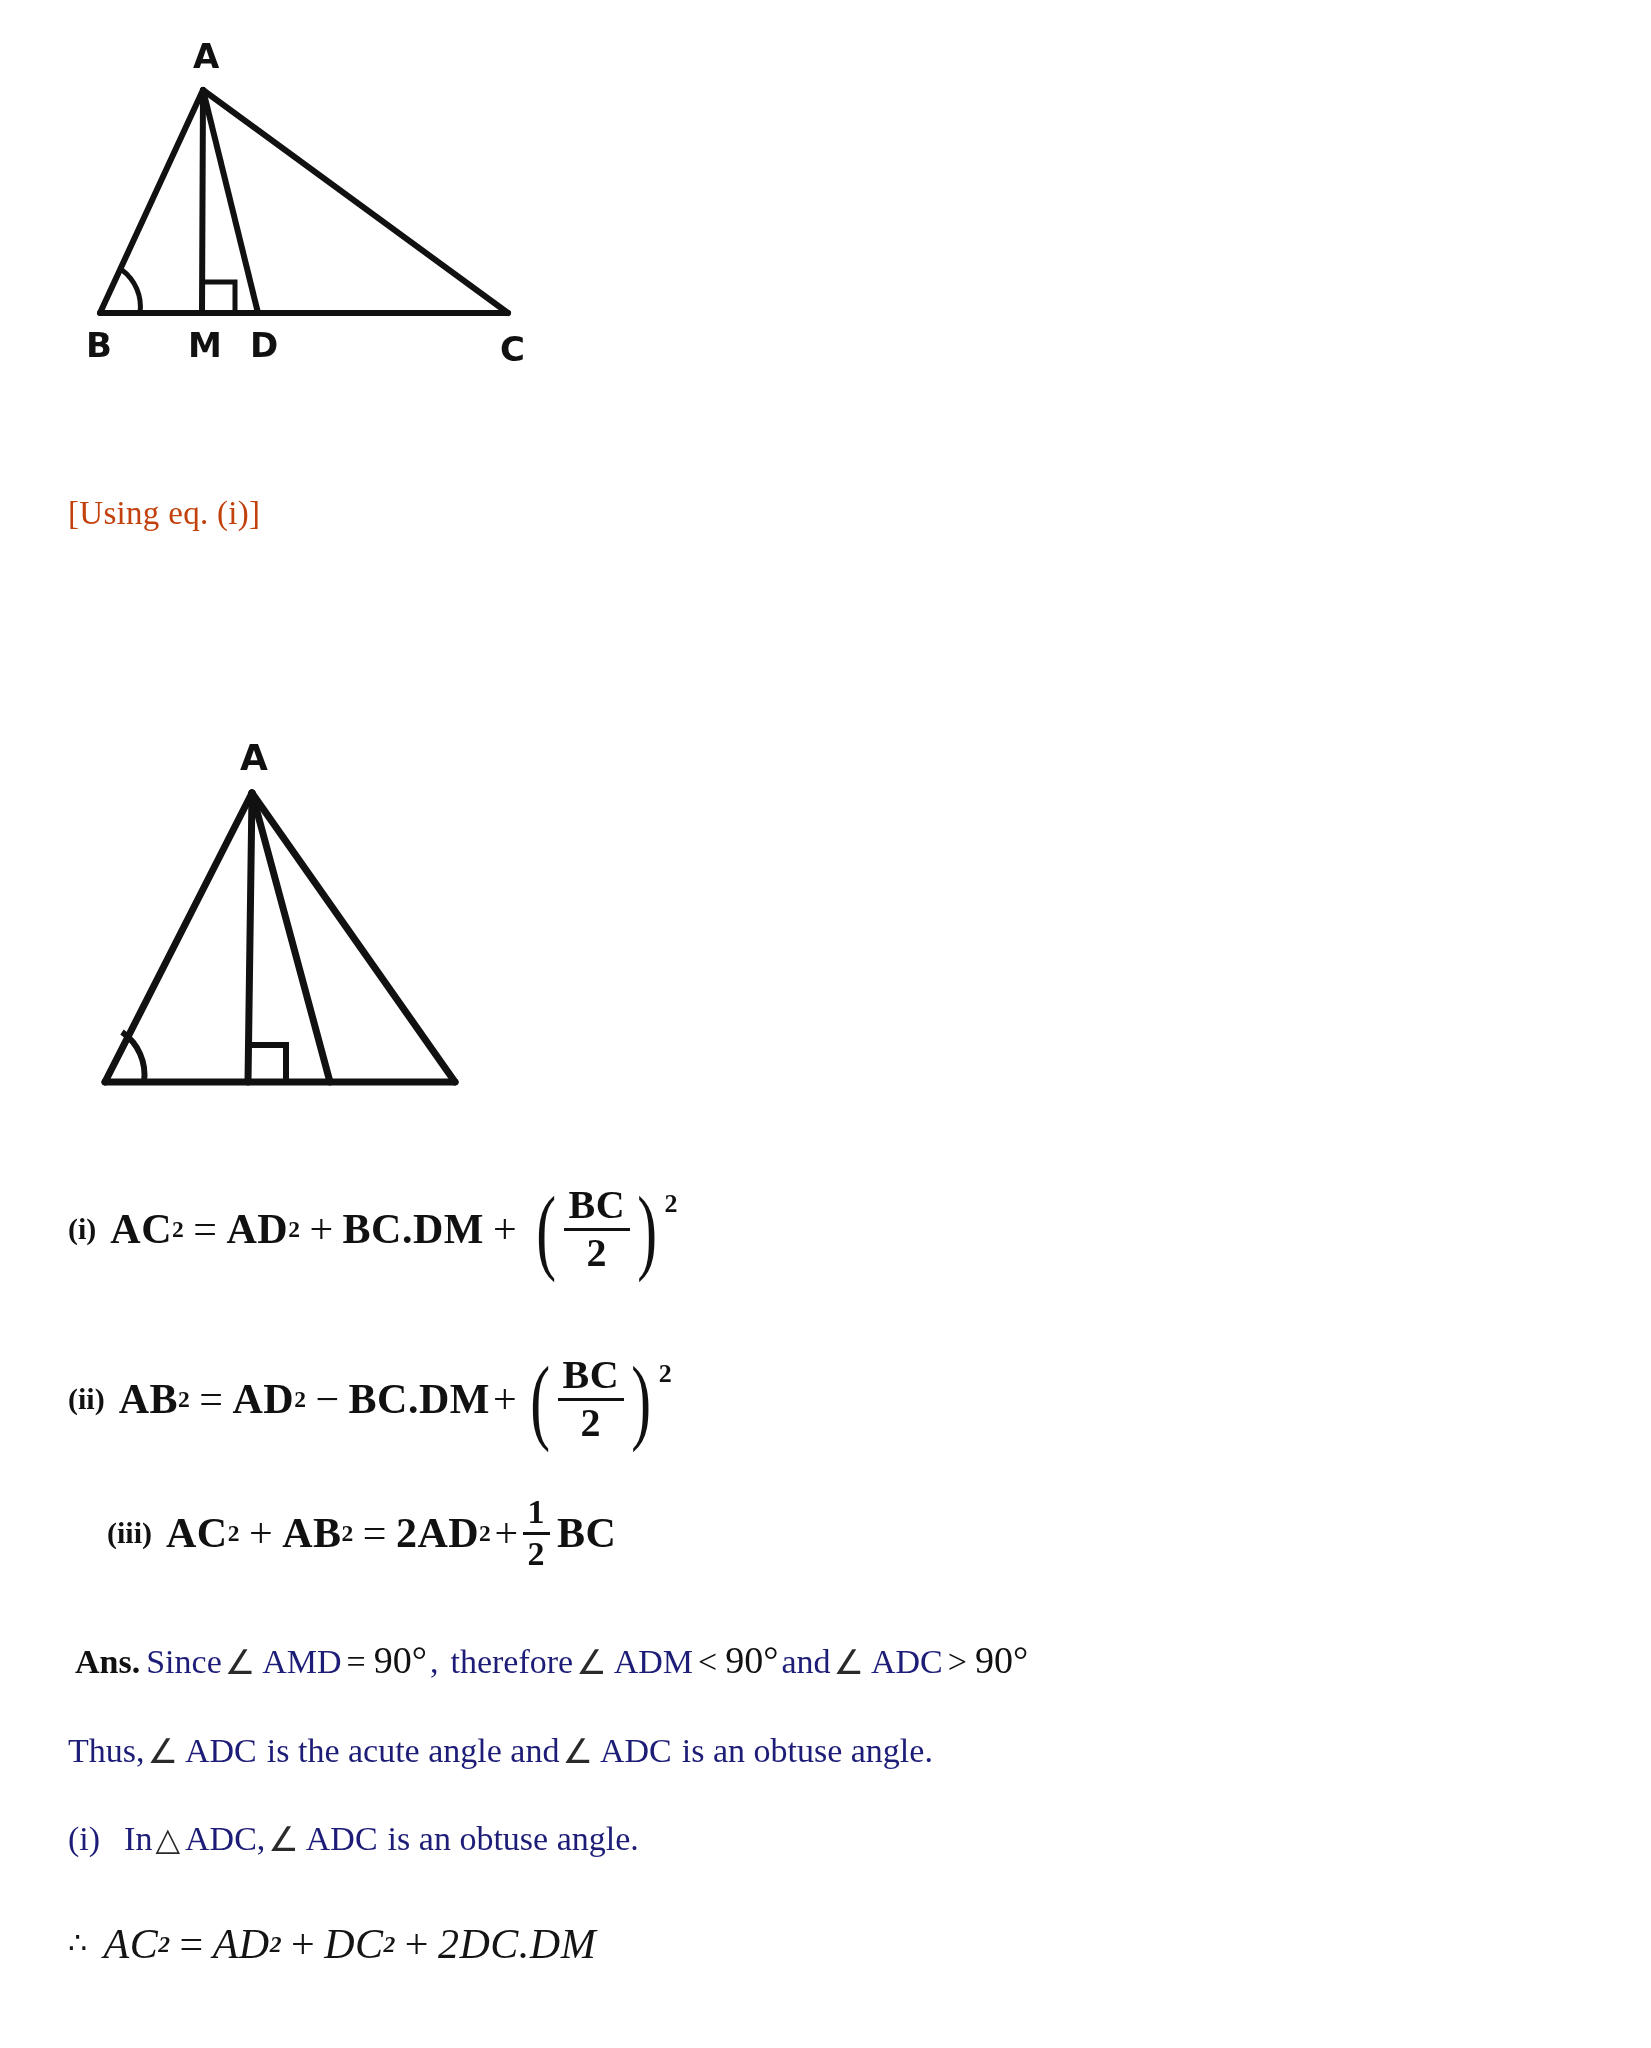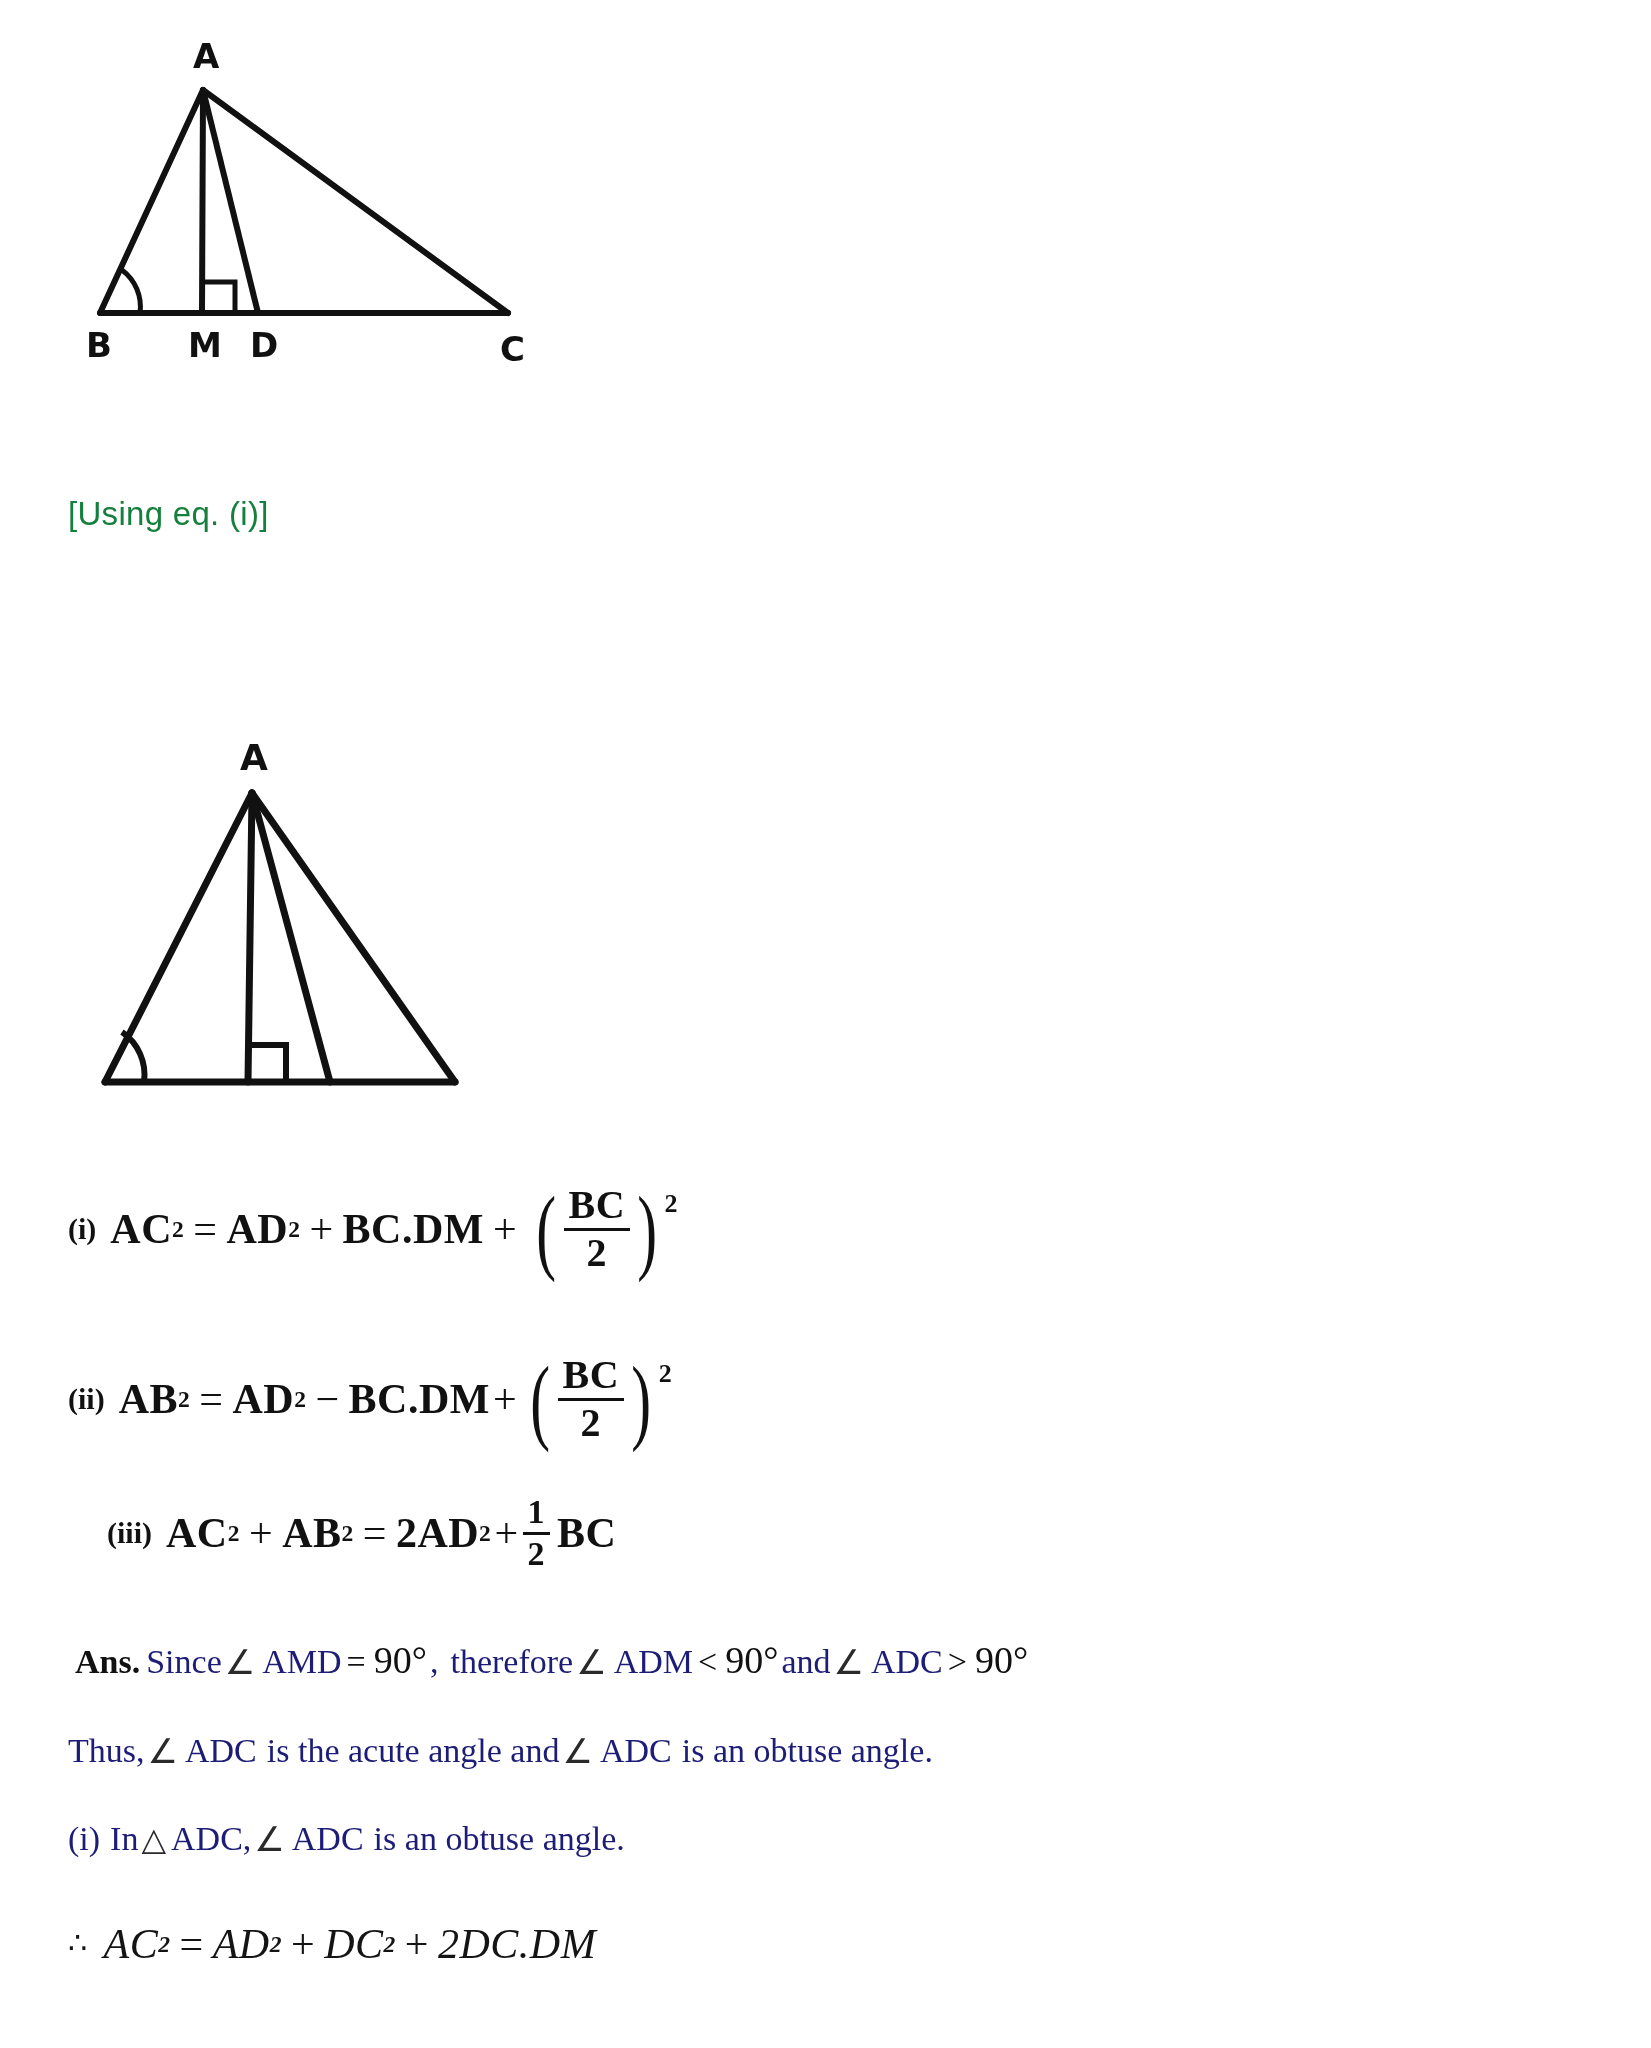--- a/index.html
+++ b/index.html
@@ -31,22 +31,22 @@
   .fig-label {
     font-family: "DejaVu Sans", sans-serif;
     font-weight: bold;
     fill: #111111;
   }
 
   
   .txt {
     position: absolute;
     white-space: nowrap;
-    font-family: Liberation Sans, sans-serif;
-    color: #15803d;
+    font-family: Liberation Serif, serif;
+    color: #c2410c;
   }
   .using-eq {
     font-size: 33px;
     letter-spacing: 0.3px;
   }
   .question {
     font-family: "Liberation Serif", serif;
     font-weight: bold;
     font-size: 34px;
     color: #121212;
@@ -336,21 +336,21 @@
     <span class="angle-sym">∠</span>
     <span>ADC</span>
     <span style="margin-left:10px;">is the acute angle and</span>
     <span class="angle-sym">∠</span>
     <span>ADC</span>
     <span style="margin-left:10px;">is an obtuse angle.</span>
   </div>
 
   <div class="prose" style="left:68px; top:1818px;">
     <span>(i)</span>
-    <span style="margin-left:10px;">In</span>
+    <span style="margin-left:24px;">In</span>
     <span class="tri-sym">△</span>
     <span>ADC,</span>
     <span class="angle-sym">∠</span>
     <span>ADC</span>
     <span style="margin-left:10px;">is an obtuse angle.</span>
   </div>
 
   <div class="lasteq" style="left:68px; top:1920px;">
     <span class="therefore">∴</span>
     <span>AC</span>

